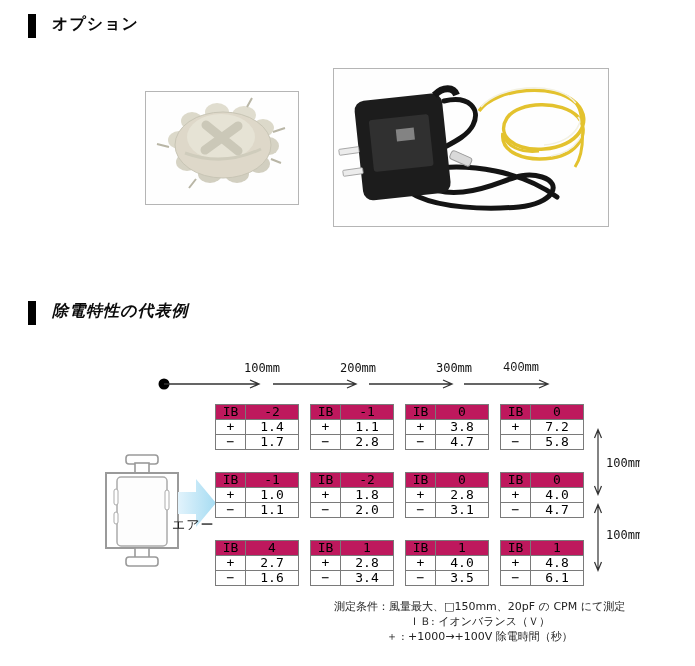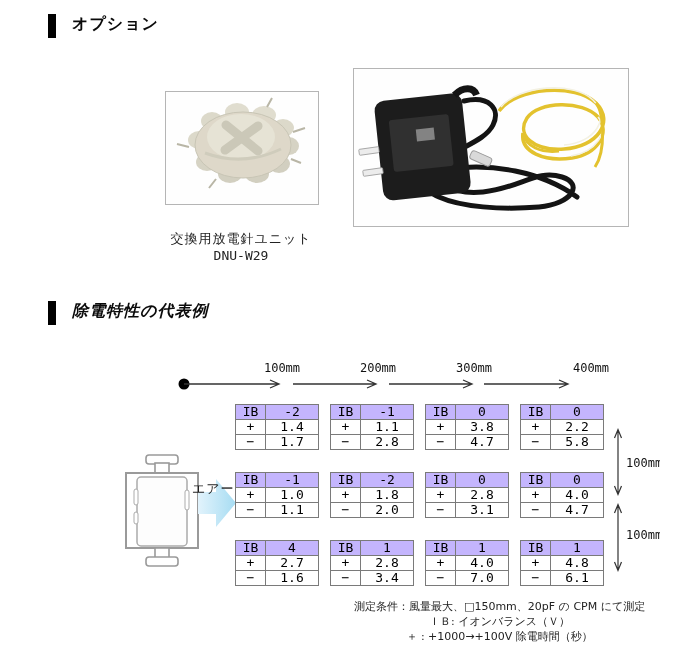--- a/index.html
+++ b/index.html
@@ -1,32 +1,32 @@
 <!DOCTYPE html>
 <html><head>
 <meta charset="utf-8">
 <style>
   html,body{margin:0;padding:0;background:#fff;}
   .page{position:relative;width:640px;height:666px;background:#ffffff;overflow:hidden;
-        font-family:"DejaVu Sans","Liberation Sans",sans-serif;color:#111;margin-left:20px;}
+        font-family:"DejaVu Sans","Liberation Sans",sans-serif;color:#111;}
   .sec-bar{position:absolute;width:8px;height:24px;background:#000;}
   .sec-title{position:absolute;font-size:16px;font-weight:bold;color:#0a0a0a;letter-spacing:1px;}
   .photo-box{position:absolute;border:1px solid #b5b5b5;background:#fefefe;}
   .caption{position:absolute;text-align:center;font-size:13px;color:#222;letter-spacing:1px;}
   .caption .model{font-family:"DejaVu Sans Mono","Liberation Mono",monospace;letter-spacing:0;}
   .dist-label{position:absolute;transform:translateX(-50%);font-family:"DejaVu Sans Mono","Liberation Mono",monospace;
               font-size:12px;color:#111;white-space:nowrap;}
   .gap-label{position:absolute;font-family:"DejaVu Sans Mono","Liberation Mono",monospace;font-size:12px;color:#111;}
   .air-label{position:absolute;font-size:13px;color:#1a1a1a;letter-spacing:1px;}
   .tbl{position:absolute;border-collapse:collapse;table-layout:fixed;
        font-family:"DejaVu Sans Mono","Liberation Mono",monospace;font-size:13px;color:#000;}
   .tbl td{border:1px solid #7a7a7a;background:#fff;text-align:center;padding:0;
           height:14px;line-height:14px;width:52px;}
   .tbl td.c1{width:29px;}
-  .tbl tr.hdr td{background:#c4b5fd;}
+  .tbl tr.hdr td{background:#be185d;}
   .note-left{position:absolute;font-size:10px;line-height:13px;color:#222;}
   .note-right{position:absolute;font-size:11px;line-height:15px;color:#222;white-space:nowrap;}
   svg{display:block;}
   .linework{position:absolute;left:0;top:0;pointer-events:none;}
 </style>
 </head>
 <body>
 
 <div class="page">
 
@@ -47,24 +47,20 @@
         <ellipse cx="209" cy="173" rx="12" ry="9" fill="#d2cfc0"></ellipse>
         <ellipse cx="186" cy="161" rx="11" ry="9" fill="#d6d3c4"></ellipse>
       </g>
       <path d="M168 146 l-12 -3 M272 131 l12 -4 M246 106 l5 -9 M195 178 l-7 9 M270 158 l10 4" stroke="#b9b6a6" stroke-width="2" fill="none"></path>
       <ellipse cx="222" cy="144" rx="48" ry="33" fill="#ded8c9" stroke="#c8c5b5" stroke-width="1"></ellipse>
       <ellipse cx="220" cy="136" rx="34" ry="23" fill="#e6e3d5"></ellipse>
       <path d="M205 124 L237 150 M237 125 L204 149" stroke="#cbc8b8" stroke-width="9" stroke-linecap="round" fill="none"></path>
       <path d="M184 152 q38 14 76 -4" stroke="#cfccbc" stroke-width="3" fill="none"></path>
     </svg>
   </div>
-  <div class="caption" style="left:121px;top:230px;width:200px;">
-    <div>交換用放電針ユニット</div>
-    <div class="model">DNU-W29</div>
-  </div>
 
   <div class="photo-box" style="left:333px;top:68px;width:274px;height:157px;">
     <svg width="274" height="157" viewBox="333 68 274 157">
 
       <g fill="none">
         <path d="M478 110 C495 86 555 82 575 102 C594 121 576 146 543 148 C512 150 495 134 506 117
                  C517 100 562 99 577 116 C590 131 577 153 551 157 C523 161 499 151 502 132" stroke="#e3c22e" stroke-width="3.5"></path>
         <path d="M480 106 C498 84 553 80 572 99 C590 117 574 142 543 144" stroke="#f3f1e2" stroke-width="1.6"></path>
         <path d="M577 116 C589 131 575 151 550 155" stroke="#f3f1e2" stroke-width="1.6"></path>
         <path d="M502 132 C505 146 520 152 538 150 M575 102 C583 112 585 150 574 166" stroke="#e3c22e" stroke-width="3"></path>
@@ -130,23 +126,23 @@
       <path d="M598 430 V494 M594.5 438 L598 429.5 L601.5 438 M594.5 486 L598 494.5 L601.5 486"></path>
     </g>
     <g stroke="#333" stroke-width="1.2" fill="none">
       <path d="M598 505 V570 M594.5 513 L598 504.5 L601.5 513 M594.5 562 L598 570.5 L601.5 562"></path>
     </g>
   </svg>
 
   <span class="dist-label" style="left:262px;top:361px;">100mm</span>
   <span class="dist-label" style="left:358px;top:361px;">200mm</span>
   <span class="dist-label" style="left:454px;top:361px;">300mm</span>
-  <span class="dist-label" style="left:571px;top:361px;">400mm</span>
-
-  <span class="air-label" style="left:172px;top:480px;">エアー</span>
+  <span class="dist-label" style="left:521px;top:361px;font-family:Liberation Mono, monospace;">400mm</span>
+
+  <span class="air-label" style="left:172px;top:516px;">エアー</span>
 
   <span class="gap-label" style="left:606px;top:456px;">100mm</span>
   <span class="gap-label" style="left:606px;top:528px;">100mm</span>
 
   <table class="tbl" style="left:215px;top:404px;">
       <tbody>
     <tr class="hdr">
           <td class="c1">IB</td>
           <td>-2</td>
         </tr>
@@ -193,21 +189,21 @@
   </tbody>
     </table>
   <table class="tbl" style="left:500px;top:404px;">
       <tbody>
     <tr class="hdr">
           <td class="c1">IB</td>
           <td>0</td>
         </tr>
     <tr>
           <td class="c1">+</td>
-          <td>2.2</td>
+          <td>7.2</td>
         </tr>
     <tr>
           <td class="c1">−</td>
           <td>5.8</td>
         </tr>
   </tbody>
     </table>
 
   <table class="tbl" style="left:215px;top:472px;">
       <tbody>
@@ -311,21 +307,21 @@
     <tr class="hdr">
           <td class="c1">IB</td>
           <td>1</td>
         </tr>
     <tr>
           <td class="c1">+</td>
           <td>4.0</td>
         </tr>
     <tr>
           <td class="c1">−</td>
-          <td>7.0</td>
+          <td>3.5</td>
         </tr>
   </tbody>
     </table>
   <table class="tbl" style="left:500px;top:540px;">
       <tbody>
     <tr class="hdr">
           <td class="c1">IB</td>
           <td>1</td>
         </tr>
     <tr>

